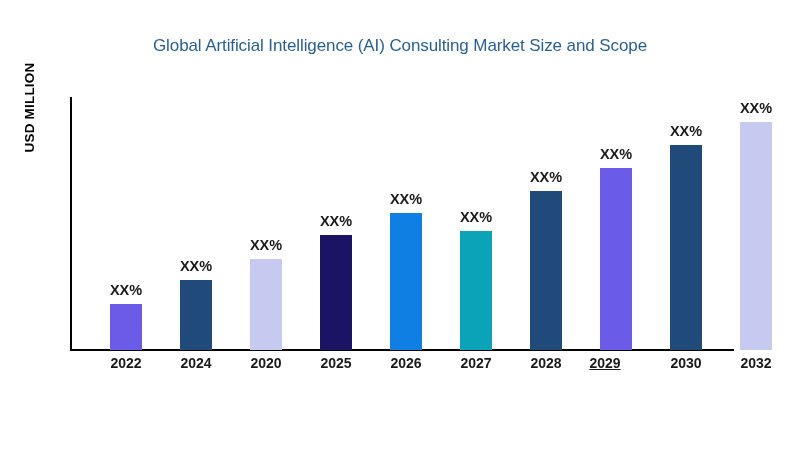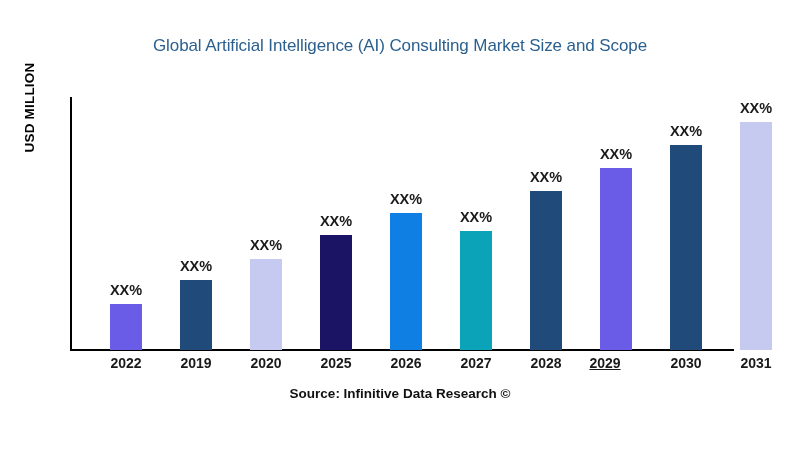--- a/index.html
+++ b/index.html
@@ -138,21 +138,21 @@
 
   <div class="axis-y-line"></div>
   <div class="axis-x-line"></div>
 
   <div class="plot" id="plot-area">
       <div class="bar" style="left: 110px; width: 32px; height: 46px; background: rgb(107, 92, 232);"></div>
       <div class="bar-value" style="left: 126px; top: 282px;">XX%</div>
       <div class="tick-label" style="left: 126px;">2022</div>
       <div class="bar" style="left: 180px; width: 32px; height: 70px; background: rgb(31, 74, 122);"></div>
       <div class="bar-value" style="left: 196px; top: 258px;">XX%</div>
-      <div class="tick-label" style="left: 196px;">2019</div>
+      <div class="tick-label" style="left: 196px;">2024</div>
       <div class="bar" style="left: 250px; width: 32px; height: 91px; background: rgb(198, 202, 240);"></div>
       <div class="bar-value" style="left: 266px; top: 237px;">XX%</div>
       <div class="tick-label" style="left: 266px;">2020</div>
       <div class="bar" style="left: 320px; width: 32px; height: 115px; background: rgb(27, 20, 100);"></div>
       <div class="bar-value" style="left: 336px; top: 213px;">XX%</div>
       <div class="tick-label" style="left: 336px;">2025</div>
       <div class="bar" style="left: 390px; width: 32px; height: 137px; background: rgb(16, 127, 227);"></div>
       <div class="bar-value" style="left: 406px; top: 191px;">XX%</div>
       <div class="tick-label" style="left: 406px;">2026</div>
       <div class="bar" style="left: 460px; width: 32px; height: 119px; background: rgb(10, 163, 184);"></div>
@@ -162,19 +162,18 @@
       <div class="bar-value" style="left: 546px; top: 169px;">XX%</div>
       <div class="tick-label" style="left: 546px;">2028</div>
       <div class="bar" style="left: 600px; width: 32px; height: 182px; background: rgb(107, 92, 232);"></div>
       <div class="bar-value" style="left: 616px; top: 146px;">XX%</div>
       <div class="tick-label" style="left: 605px; text-decoration: underline;">2029</div>
       <div class="bar" style="left: 670px; width: 32px; height: 205px; background: rgb(31, 74, 122);"></div>
       <div class="bar-value" style="left: 686px; top: 123px;">XX%</div>
       <div class="tick-label" style="left: 686px;">2030</div>
       <div class="bar" style="left: 740px; width: 32px; height: 228px; background: rgb(198, 202, 240);"></div>
       <div class="bar-value" style="left: 756px; top: 100px;">XX%</div>
-      <div class="tick-label" style="left: 756px;">2031</div>
+      <div class="tick-label" style="left: 756px;">2032</div>
     </div>
 
 
-  <div class="source-note">Source: Infinitive Data Research ©</div>
 
 </div>
 
 </body></html>

